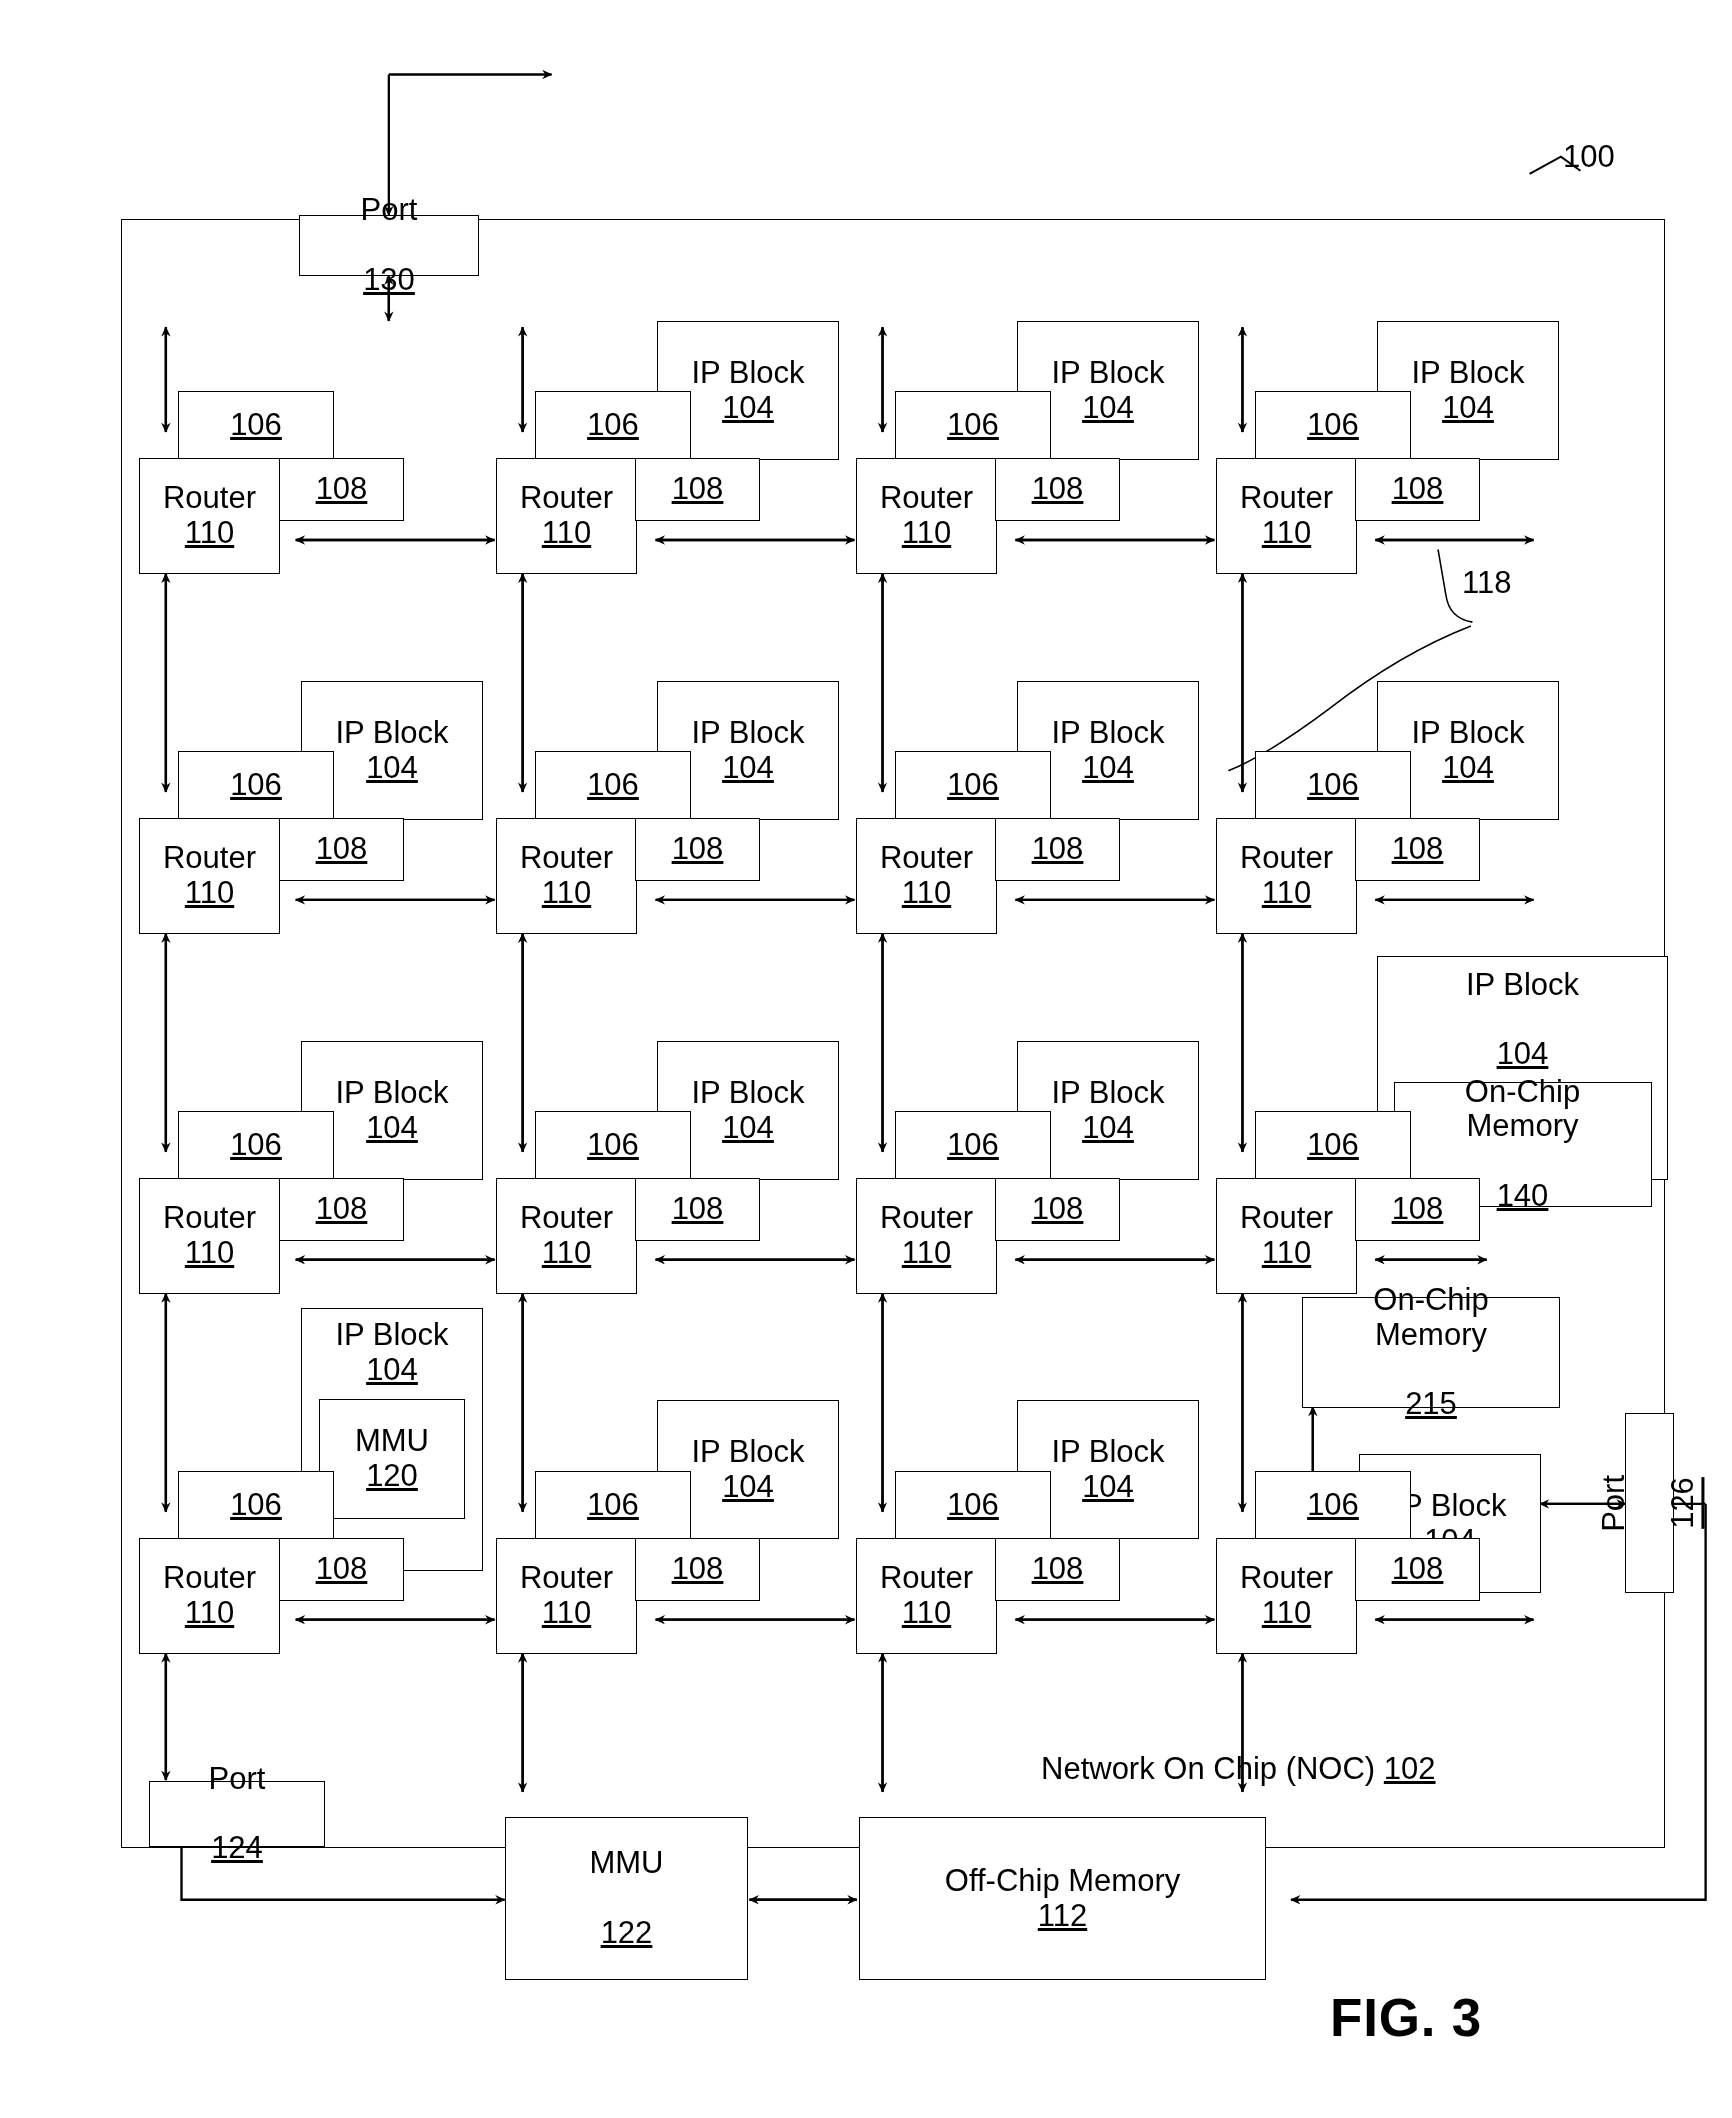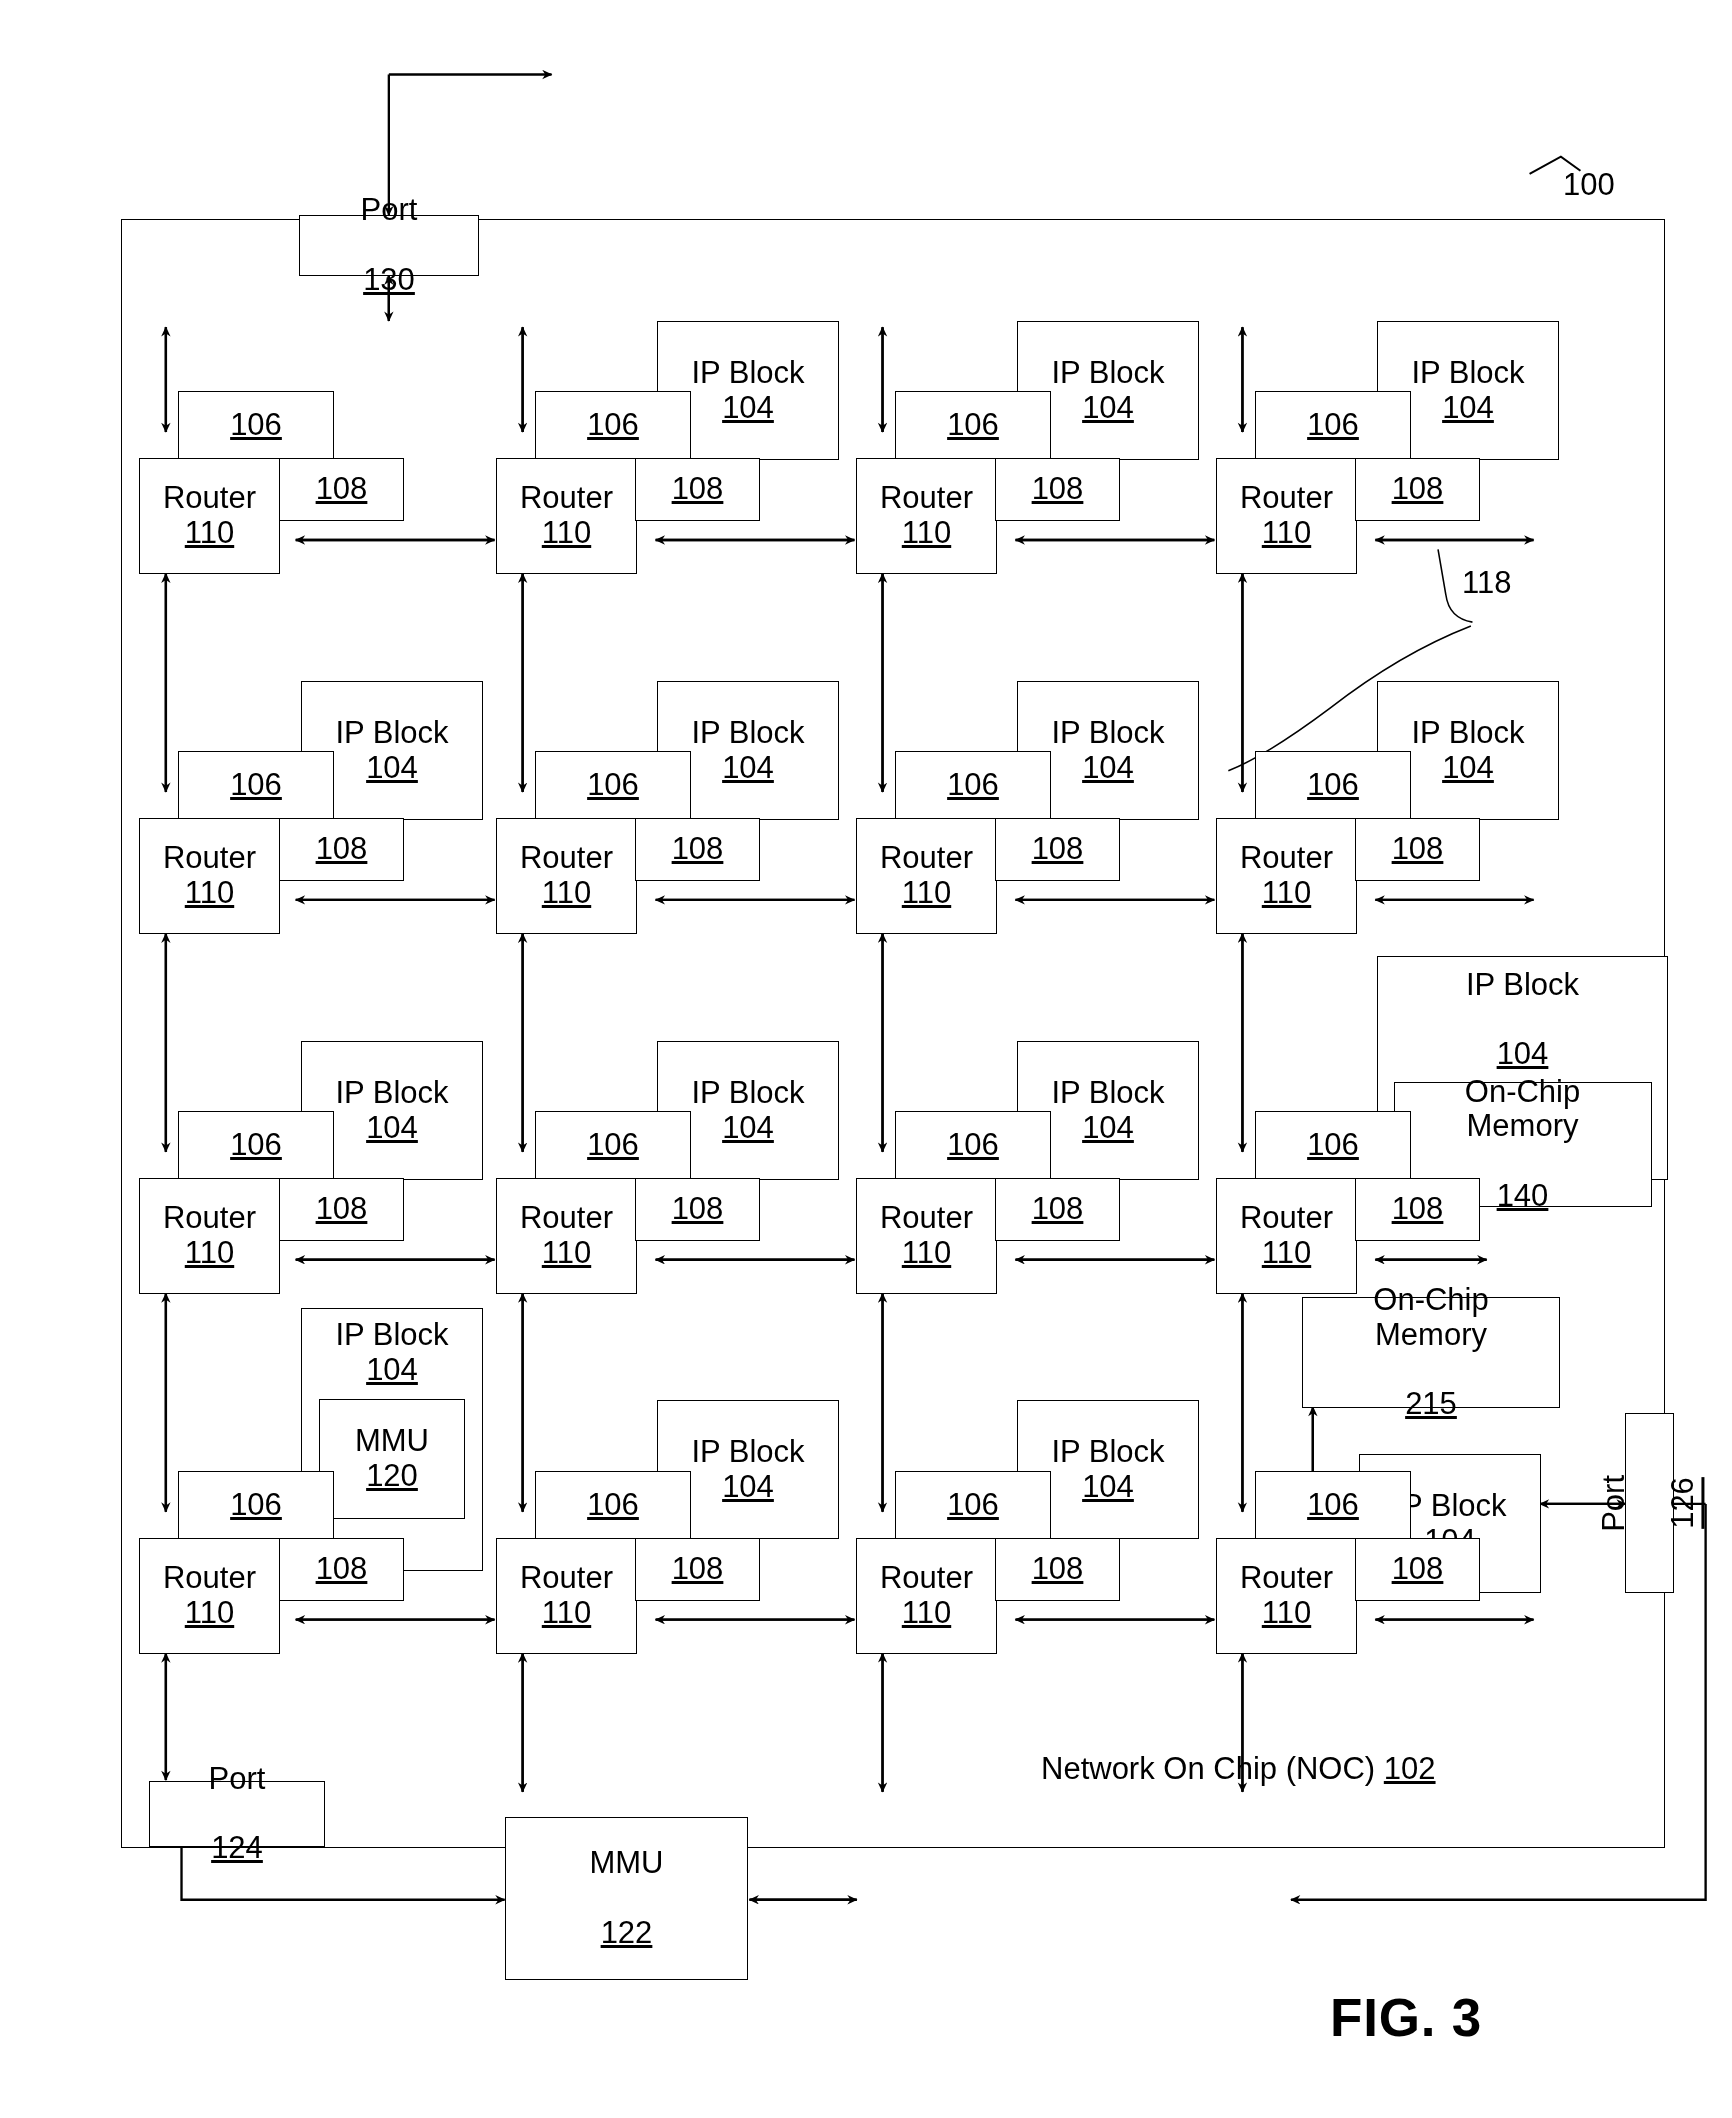--- a/index.html
+++ b/index.html
@@ -137,21 +137,21 @@
       <path d="M1955,222 L1995,200 L2020,218" stroke-width="2.6"></path>
 
       <path d="M1838,702 L1848,760 Q1852,790 1882,795" stroke-width="2"></path>
       <path d="M1880,800 Q1790,835 1700,905 Q1620,965 1570,985" stroke-width="2"></path>
     </g>
   </svg>
 
 
   <div class="noc" style="left:121px;top:219px;width:1544px;height:1629px;"></div>
 
-  <span class="refnum" style="left:1563px;top:139px;margin-top:28px;">100</span>
+  <span class="refnum" style="left:1563px;top:139px;">100</span>
 
   <div class="plain" style="left:1041px;top:1751px;font-size:31px;white-space:nowrap;">
     <span>Network On Chip (NOC)</span>
     <span class="u">102</span>
   </div>
 
   <div class="bx f40" style="left:299px;top:215px;width:180px;height:61px;">
     <span><span>Port</span>&nbsp;<span class="u">130</span></span>
   </div>
 
@@ -412,17 +412,21 @@
     <span class="u">110</span>
   </div>
   <div class="bx f40" style="left:1355px;top:1538px;width:125px;height:63px;">
     <span class="u">108</span>
   </div>
 
   <div class="bx f40" style="left:505px;top:1817px;width:243px;height:163px;">
     <span><span>MMU</span>&nbsp;<span class="u">122</span></span>
   </div>
 
+  <div class="bx f40" style="left:859px;top:1817px;width:407px;height:163px;">
+    <span>Off-Chip  Memory</span>
+    <span class="u">112</span>
+  </div>
 
   <span class="figlabel" style="left:1330px;top:1987px;">FIG. 3</span>
 
 </div>
 
 
 </body></html>

